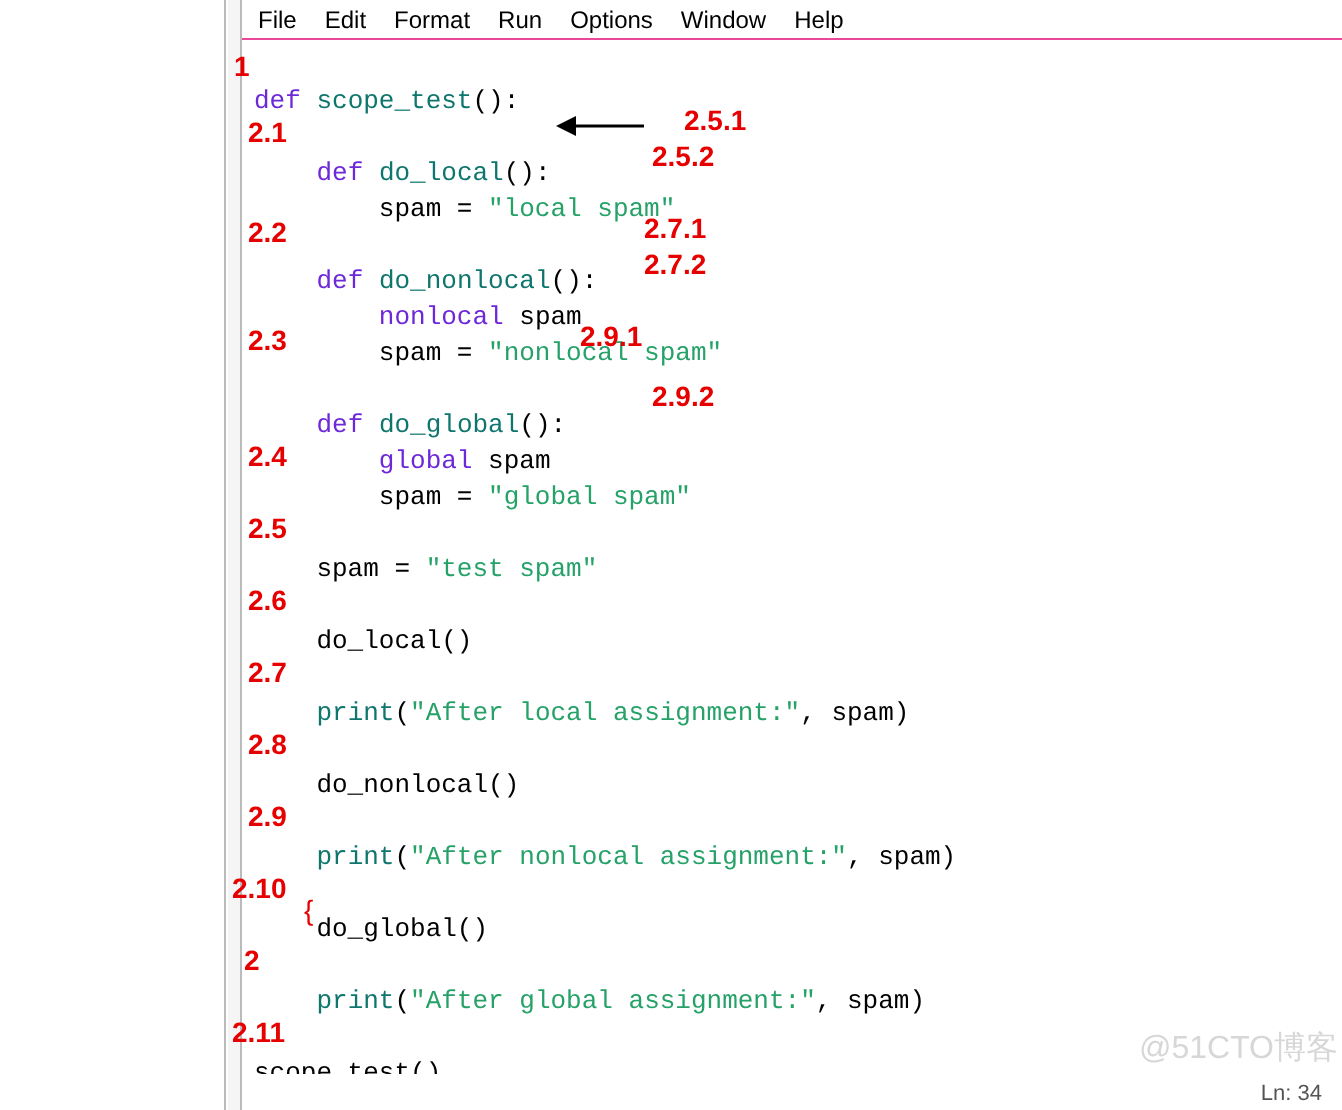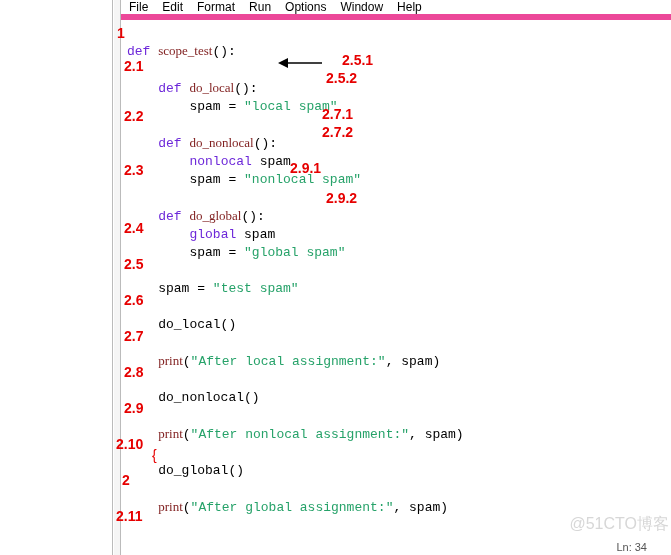--- a/index.html
+++ b/index.html
@@ -7,27 +7,27 @@
   .root { position: relative; width: 671px; height: 555px; }
   .left-panel { position: absolute; left: 0; top: 0; width: 112px; height: 555px; background: #fff; }
   .ruler { position: absolute; top: 0; left: 0; width: 110px; height: 20px; background: #fff; border-top:1px solid #ccc; border-bottom:1px solid #ccc; }
   .ruler .tick400 { position: absolute; left: 55px; top: 3px; font-size: 9px; color: #777; }
   .ruler .major { position:absolute; top:0; height:20px; width:1px; background:#d8c080; }
   .ruler .minor { position:absolute; top:6px; height:8px; width:1px; background:#d8c080; }
   .ruler .redmark { position:absolute; top:0; height:20px; width:2px; background:#e00; }
   .cut-indicator { position: absolute; left: 108px; top: 230px; color: #e00; font-size: 11px; }
   .divider { position: absolute; left: 112px; top: 0; width: 9px; height: 555px; background: #f5f5f5; border-left:1px solid #bbb; border-right:1px solid #bbb; box-shadow: inset 1px 0 0 #fff; }
   .editor { position: absolute; left: 121px; top: 0; right: 0; bottom: 0; background: #fff; }
-  .menubar { height: 20px; background: #fff; border-bottom: 6px solid #ec4899; display: flex; align-items: center; padding-left: 8px; gap: 14px; font-size: 12px; color: #000; font-family: "Segoe UI", Tahoma, sans-serif; }
+  .menubar { height: 20px; background: #fff; border-bottom: 1px solid #ec4899; display: flex; align-items: center; padding-left: 8px; gap: 14px; font-size: 12px; color: #000; font-family: "Segoe UI", Tahoma, sans-serif; }
   .menubar span { cursor: default; }
   .code-area { position: absolute; left: 0; top: 20px; right: 0; bottom: 18px; font-family: "Courier New", monospace; font-size: 13px; line-height: 18px; white-space: pre; padding: 4px 0 0 6px; color: #000; }
   .kw { color: #6d28d9; }
-  .fn { color: #7f1d1d; font-family: Liberation Serif, serif; }
+  .fn { color: #0f766e; }
   .str { color: #26a269; }
-  .status { position: absolute; left: 0; bottom: 0; right: 0; height: 18px; border-top: 1px solid #fff; background: #fff; font-size: 11px; color: #555; display: flex; justify-content: flex-end; align-items:center; padding-right: 24px; }
+  .status { position: absolute; left: 0; bottom: 0; right: 0; height: 18px; border-top: 1px solid #fff; background: #fff; font-size: 11px; color: #555; display: flex; justify-content: flex-end; align-items:center; padding-right: 10px; }
   .anno { position: absolute; font-family: "Microsoft YaHei", Arial, sans-serif; font-size: 14px; color: #e60000; font-weight: bold; pointer-events: none; }
   .watermark { position: absolute; right: 2px; bottom: 20px; font-size: 16px; color: #d7d7d7; font-family: Arial, "Microsoft YaHei", sans-serif; }
   .arrow { position: absolute; pointer-events:none; }
 </style>
 </head>
 <body>
 
 <div class="root">
 
 

